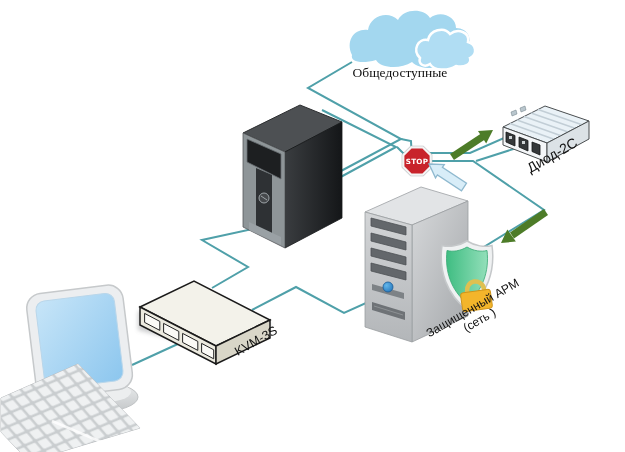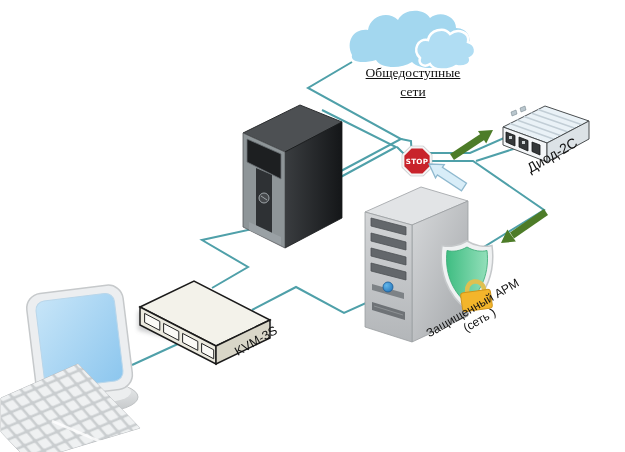--- a/index.html
+++ b/index.html
@@ -1,22 +1,22 @@
 <!DOCTYPE html>
 <html><head>
 <meta charset="utf-8">
 <style>
   html,body{margin:0;padding:0;}
   body{width:625px;height:452px;background:#ffffff;position:relative;overflow:hidden;
        font-family:"Liberation Sans",sans-serif;}
   #scene{position:absolute;left:0;top:0;width:625px;height:452px;}
   .lbl{position:absolute;color:#111;white-space:nowrap;}
   .lbl span{display:block;}
-  #cloud-label{left:343px;top:63px;width:140px;text-align:center;
-    font-family:"Liberation Serif",serif;font-size:13.5px;line-height:19px;white-space:normal;text-decoration:underline;}
+  #cloud-label{left:330px;top:63px;width:140px;text-align:center;
+    font-family:"Liberation Serif",serif;font-size:13.5px;line-height:19px;white-space:normal;}
   #diode-label{left:500px;top:147px;width:104px;text-align:center;font-size:14px;
     transform:rotate(-30deg);}
   #arm-label{left:404px;top:300px;width:144px;text-align:center;font-size:12px;line-height:14px;
     transform:rotate(-30deg);white-space:normal;}
   #kvm-label{left:216px;top:334px;width:80px;text-align:center;font-size:12.5px;
     transform:rotate(-30deg);}
 </style>
 </head>
 <body>
 
@@ -184,21 +184,20 @@
     </g>
     <g>
       <line x1="546" y1="212" x2="512" y2="235.5" stroke="#4d7c28" stroke-width="7"></line>
       <polygon points="501,243 507.3,229.4 515.9,241.6"></polygon>
     </g>
   </g>
 </svg>
 
 <div class="lbl" id="cloud-label">
   <span>Общедоступные</span>
-  <span>сети</span>
 </div>
 
 <div class="lbl" id="diode-label">
   <span>Диод-2С</span>
 </div>
 
 <div class="lbl" id="arm-label">
   <span>Защищенный АРМ</span>
   <span>(сеть )</span>
 </div>

